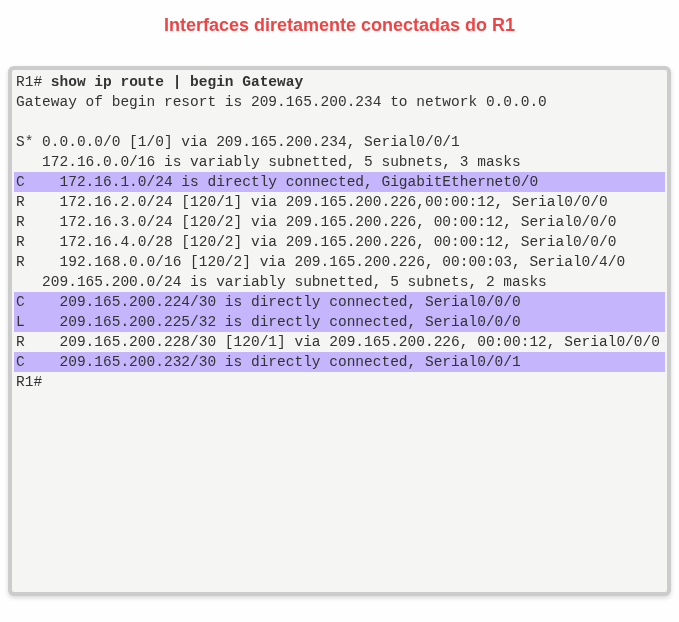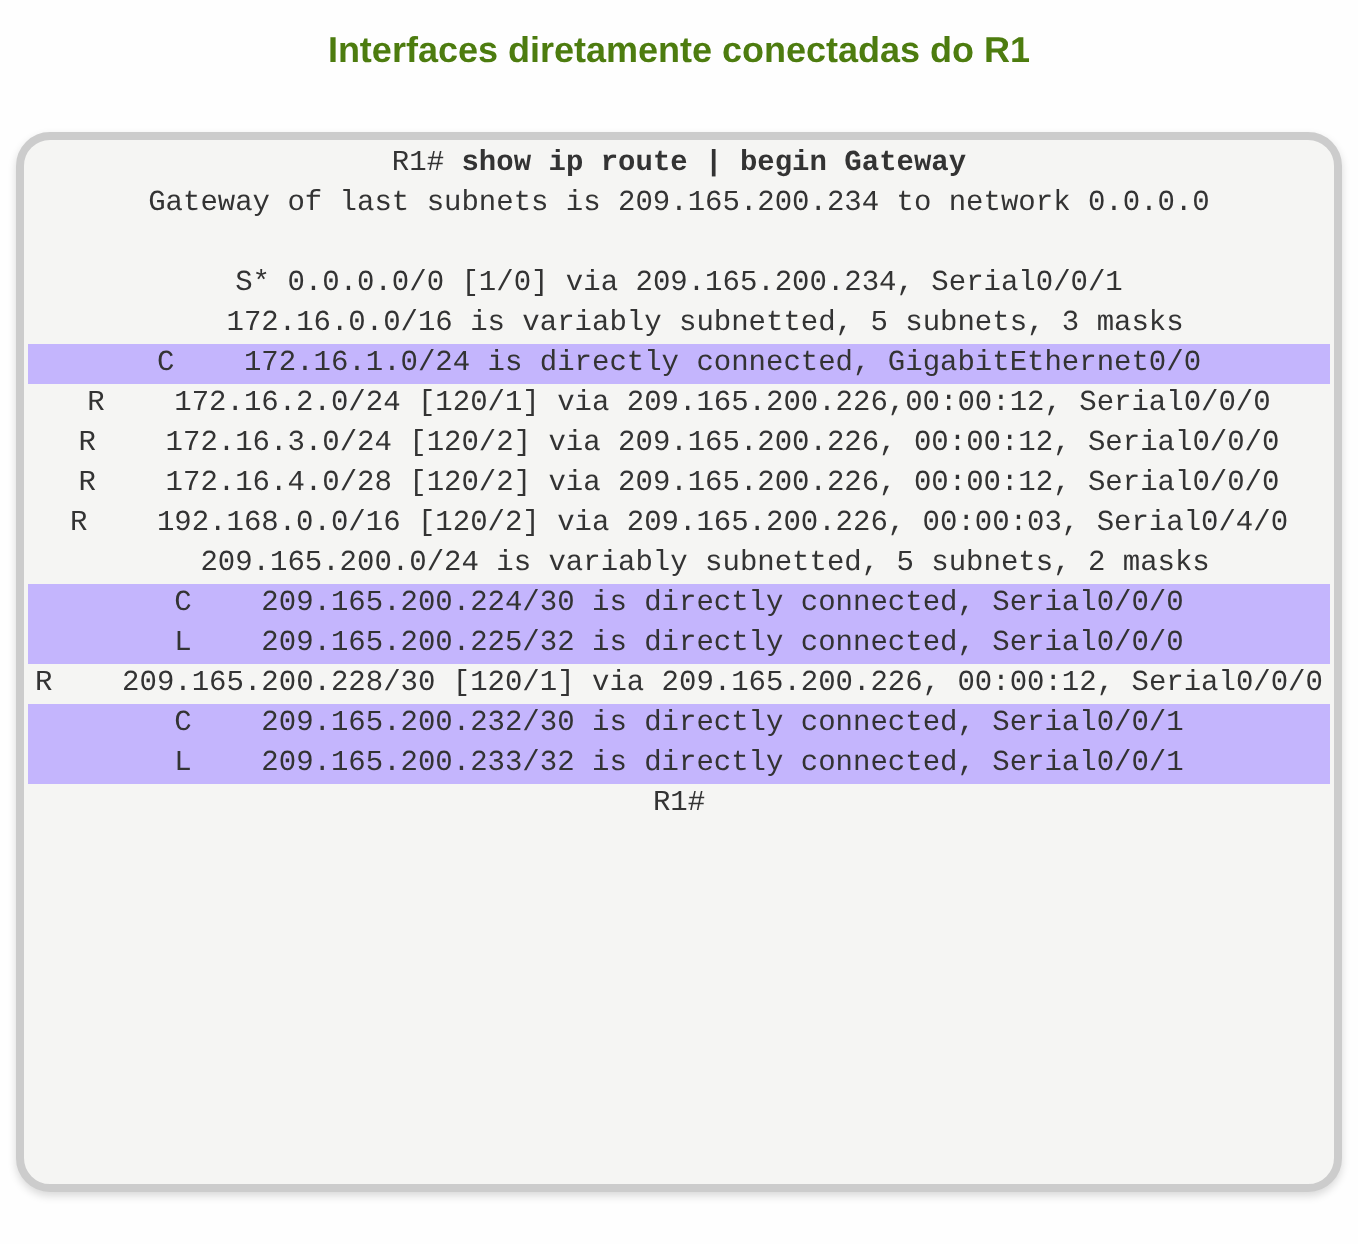--- a/index.html
+++ b/index.html
@@ -6,31 +6,30 @@
     body {
       background: #fefefe;
       font-family: Arial, sans-serif;
       width: 679px;
       padding: 15px 8px;
     }
     .title {
       text-align: center;
       font-weight: bold;
       font-size: 18px;
-      color: #4d7c0f;
+      color: #ef4444;
       margin-bottom: 30px;
     }
     .terminal {
       border: 4px solid #ccc;
-      border-radius: 17px;
+      border-radius: 6px;
       background: #f5f5f3;
       padding: 2px;
       box-shadow: 0 2px 4px rgba(0,0,0,0.15);
       min-height: 530px;
-      text-align: center;
     }
     .line {
       font-family: "Courier New", monospace;
       font-size: 14.5px;
       line-height: 20px;
       white-space: pre;
       color: #333;
       padding: 0 2px;
     }
     .highlight {
@@ -40,30 +39,29 @@
     .cmd { font-weight: bold; }
   </style>
 </head>
 <body>
 
 <div class="title">Interfaces diretamente conectadas do R1</div>
 
 <div class="terminal">
   <div class="line"><span class="prompt">R1# </span><span class="cmd">show ip route | begin Gateway</span></div>
   <div id="output">
-      <div class="line">Gateway of last subnets is 209.165.200.234 to network 0.0.0.0</div>
+      <div class="line">Gateway of begin resort is 209.165.200.234 to network 0.0.0.0</div>
       <div class="line"> </div>
       <div class="line">S* 0.0.0.0/0 [1/0] via 209.165.200.234, Serial0/0/1</div>
       <div class="line">   172.16.0.0/16 is variably subnetted, 5 subnets, 3 masks</div>
       <div class="line highlight">C    172.16.1.0/24 is directly connected, GigabitEthernet0/0</div>
       <div class="line">R    172.16.2.0/24 [120/1] via 209.165.200.226,00:00:12, Serial0/0/0</div>
       <div class="line">R    172.16.3.0/24 [120/2] via 209.165.200.226, 00:00:12, Serial0/0/0</div>
       <div class="line">R    172.16.4.0/28 [120/2] via 209.165.200.226, 00:00:12, Serial0/0/0</div>
       <div class="line">R    192.168.0.0/16 [120/2] via 209.165.200.226, 00:00:03, Serial0/4/0</div>
       <div class="line">   209.165.200.0/24 is variably subnetted, 5 subnets, 2 masks</div>
       <div class="line highlight">C    209.165.200.224/30 is directly connected, Serial0/0/0</div>
       <div class="line highlight">L    209.165.200.225/32 is directly connected, Serial0/0/0</div>
       <div class="line">R    209.165.200.228/30 [120/1] via 209.165.200.226, 00:00:12, Serial0/0/0</div>
       <div class="line highlight">C    209.165.200.232/30 is directly connected, Serial0/0/1</div>
-      <div class="line highlight">L    209.165.200.233/32 is directly connected, Serial0/0/1</div>
     </div>
   <div class="line">R1#</div>
 </div>
 
 </body></html>

